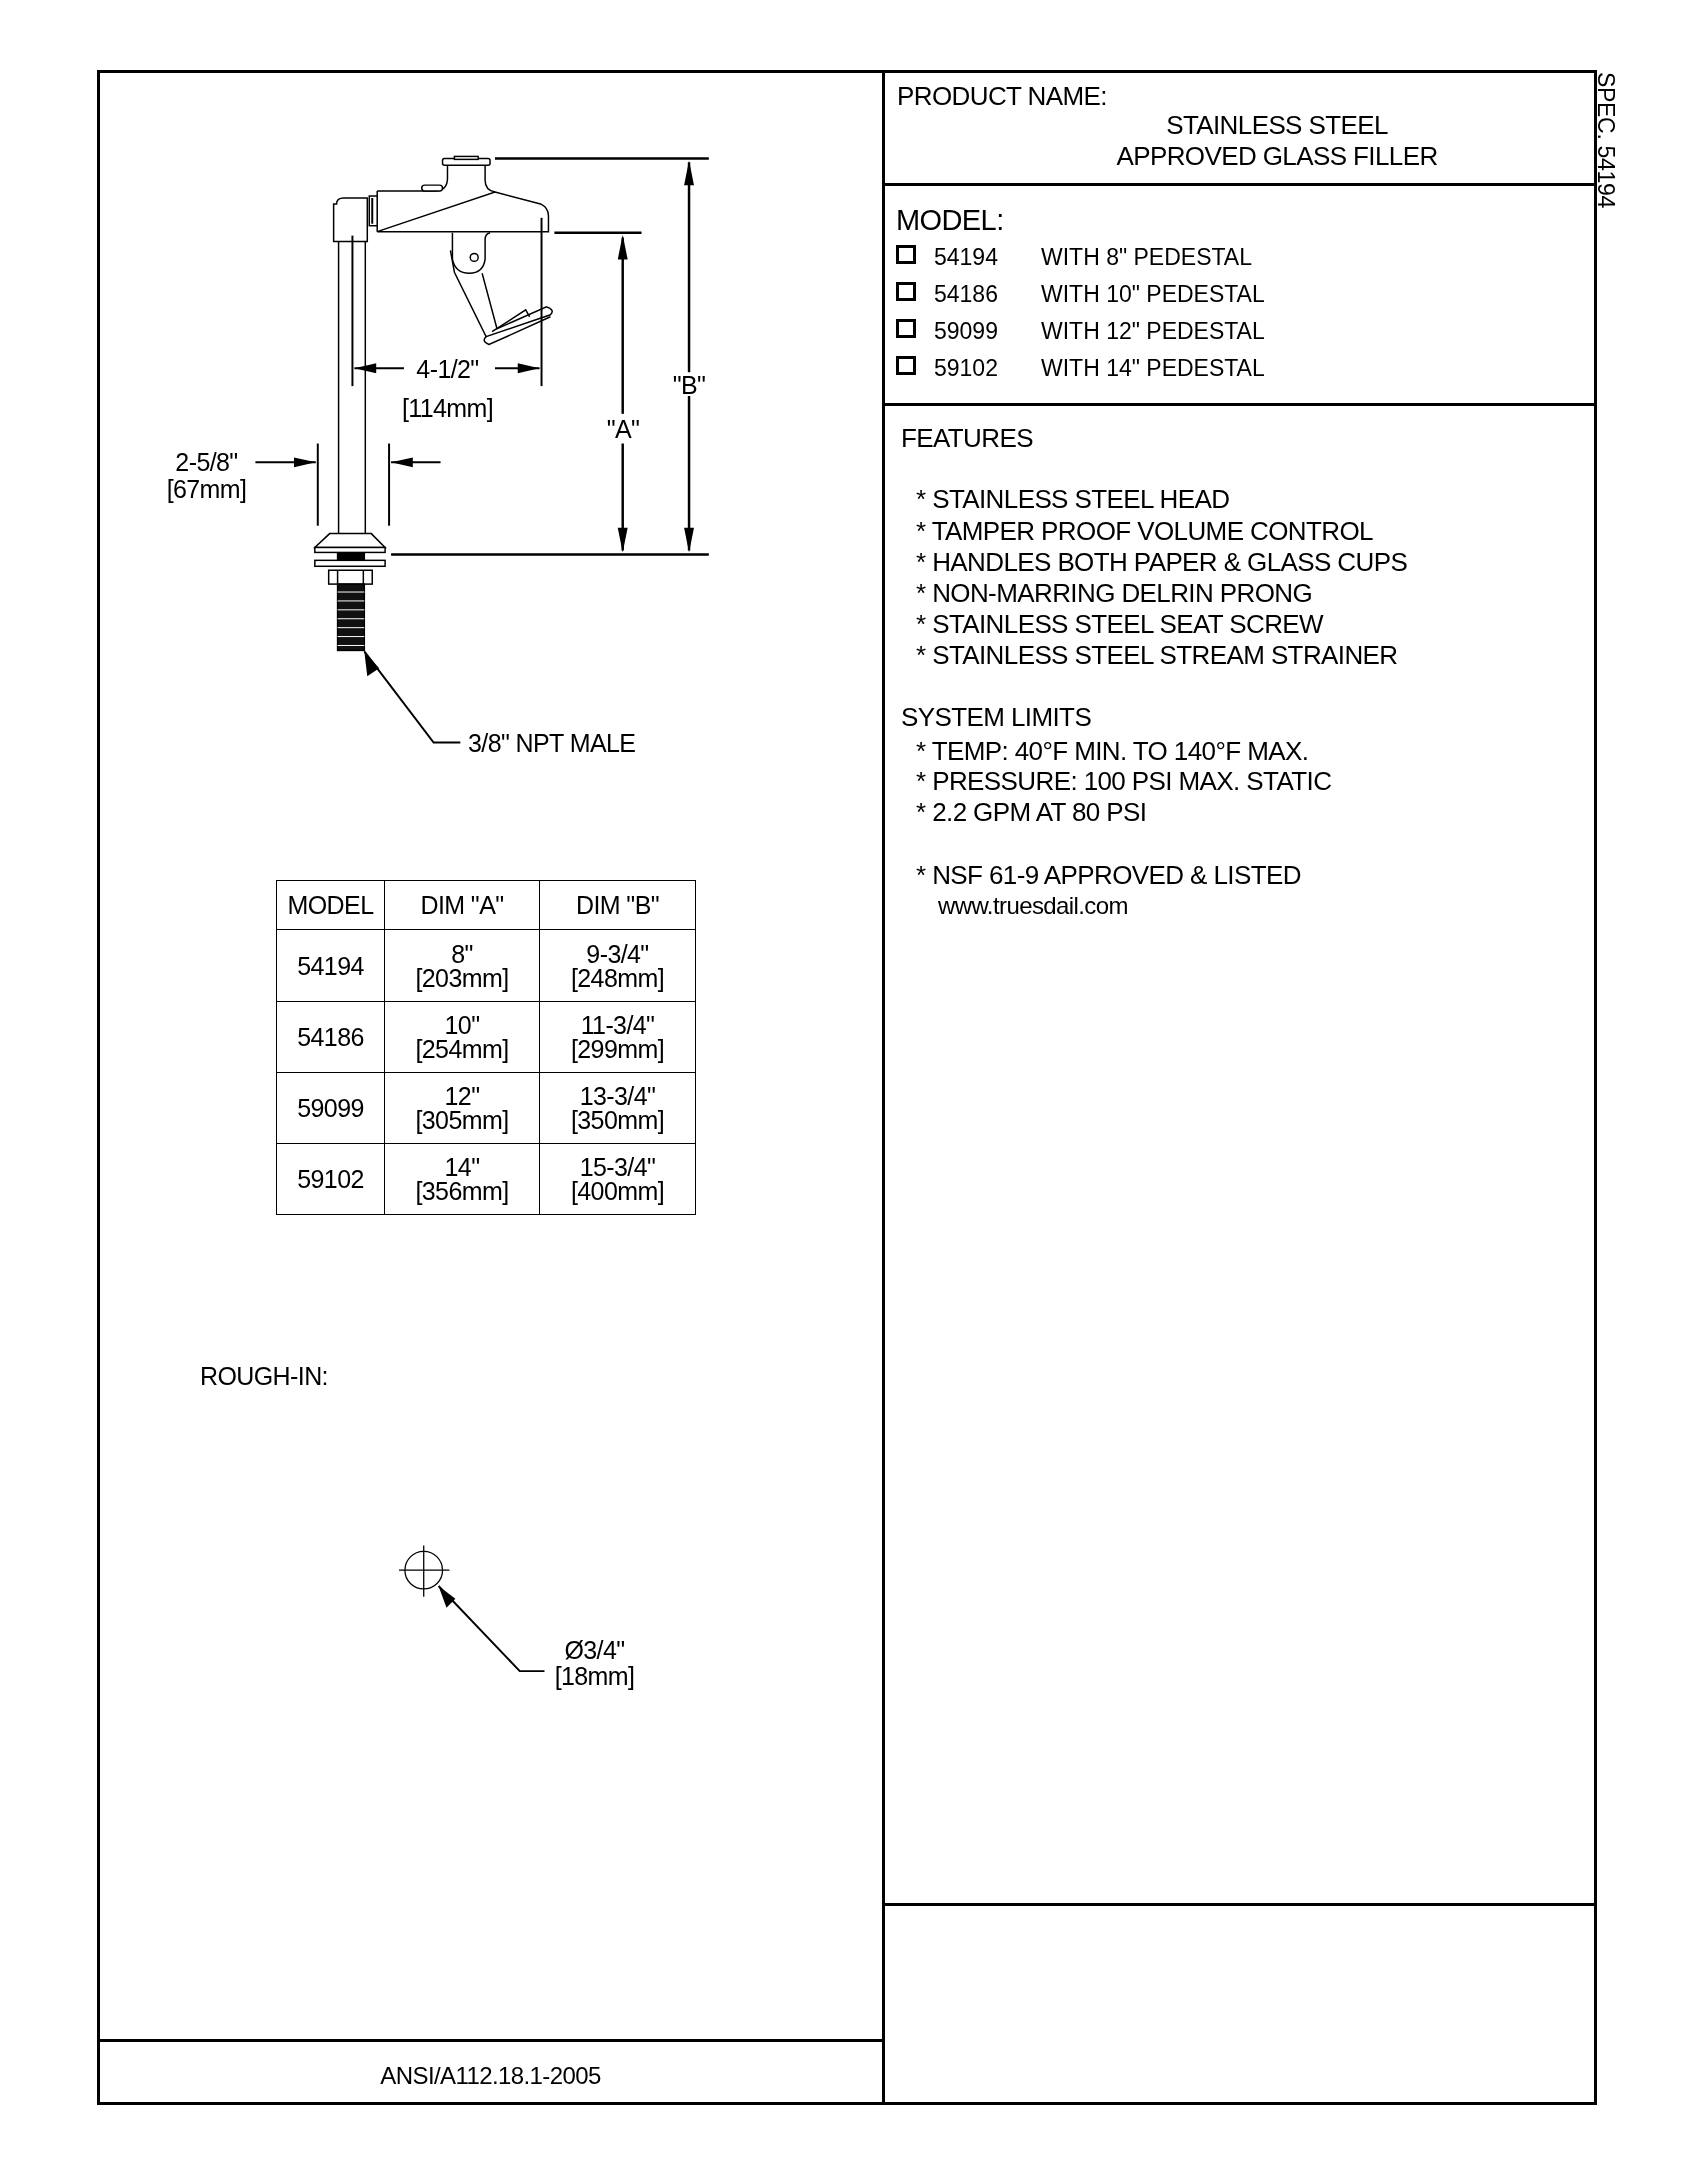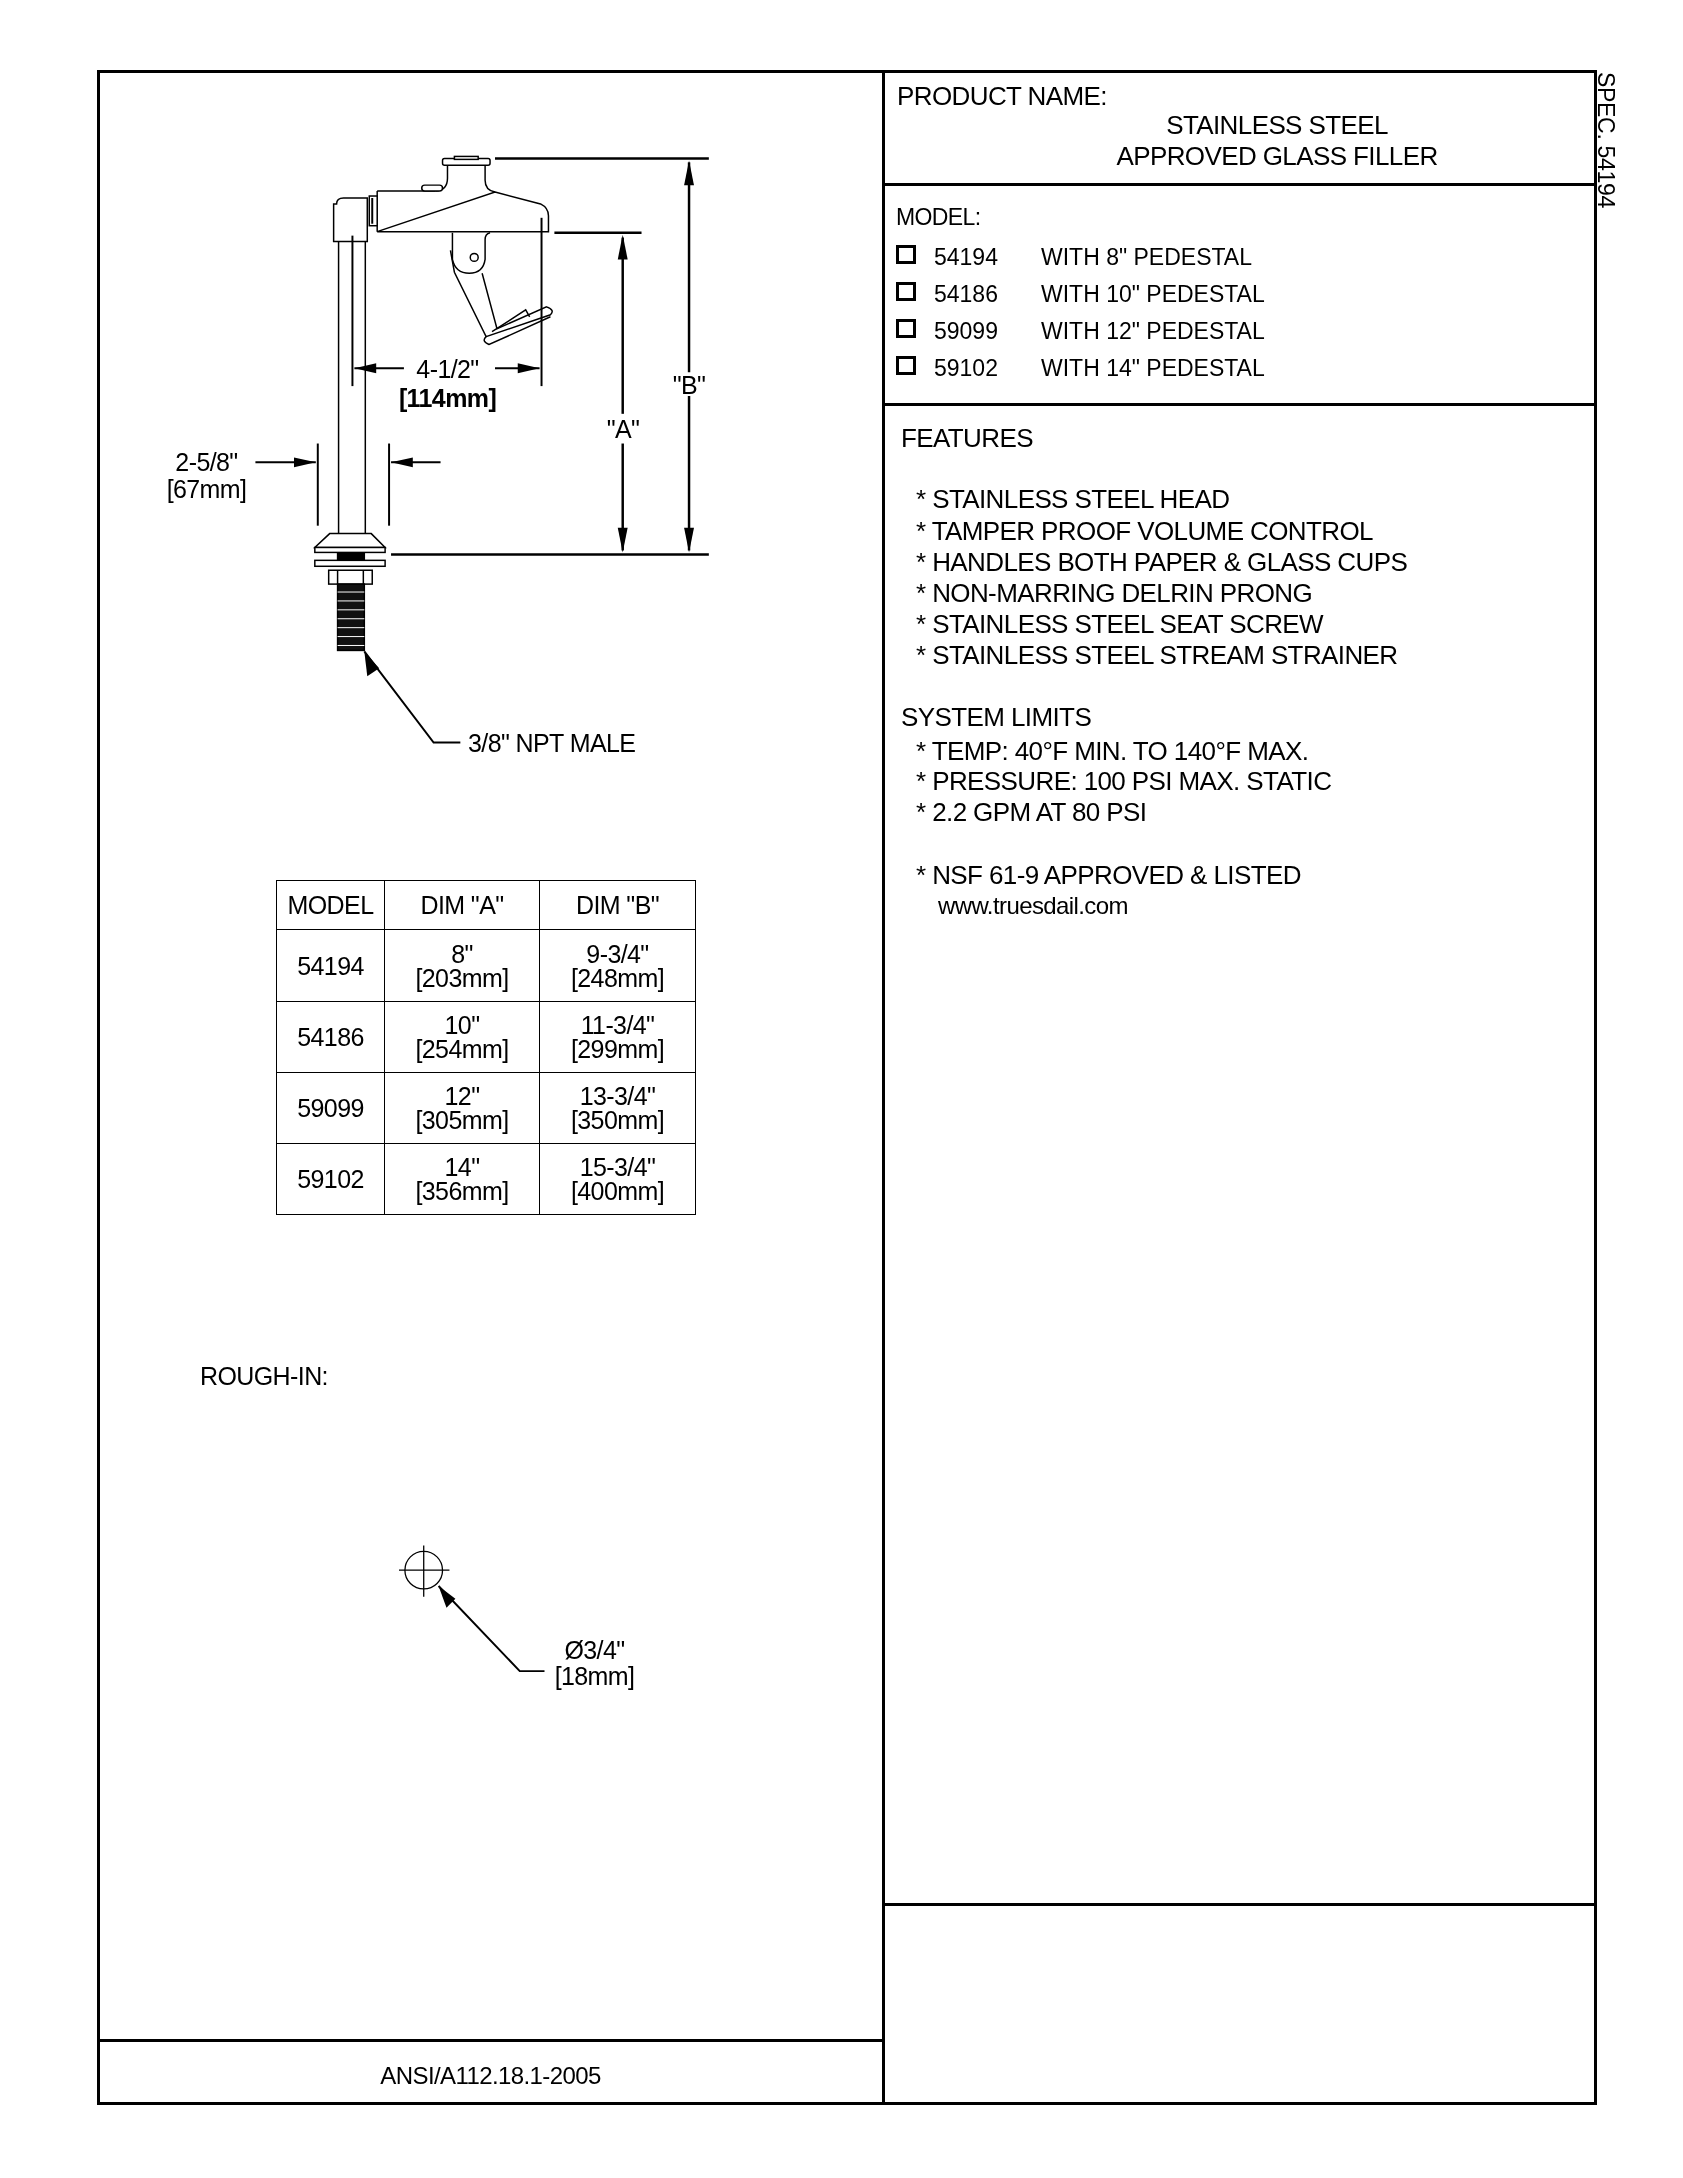--- a/index.html
+++ b/index.html
@@ -3,21 +3,21 @@
 <meta charset="utf-8">
 <style>
   html, body { margin:0; padding:0; background:#ffffff; }
   body { width:1683px; height:2178px; position:relative; overflow:hidden;
          font-family:"Liberation Sans", sans-serif; color:#000; }
   .abs { position:absolute; white-space:nowrap; }
   .frame { position:absolute; border:3px solid #000; box-sizing:border-box; }
   .hline { position:absolute; background:#000; height:3px; }
   .vline { position:absolute; background:#000; width:3px; }
   .txt { font-family:"Liberation Sans", sans-serif; font-size:25px; line-height:1; letter-spacing:-0.6px; }
-  .txt-sm { font-size:23px; }
+  .txt-sm { font-size:29px; }
   .spec { position:absolute; left:1595px; top:72px; width:150px; height:22px; transform-origin:0 0;
           transform:translate(22px,0) rotate(90deg); font-size:23px; line-height:22px; letter-spacing:-0.3px; }
   .model-row { position:absolute; left:896px; height:22px; }
   .cb { position:absolute; left:0; top:1px; width:20px; height:19px; border:3px solid #000; box-sizing:border-box; }
   .mnum { position:absolute; left:38px; top:0; font-size:23px; }
   .mdesc { position:absolute; left:145px; top:0; font-size:23px; }
   .list-line { position:absolute; font-size:26px; letter-spacing:-0.6px; line-height:1; }
   table.dims { position:absolute; left:276px; top:880px; width:420px; border-collapse:collapse; }
   table.dims td, table.dims th { border:1.5px solid #000; text-align:center; font-weight:normal;
      font-size:25px; line-height:24px; letter-spacing:-0.6px; padding:0; }
@@ -179,21 +179,21 @@
 
   <g stroke="#000" stroke-width="1.3" fill="none">
     <circle cx="428" cy="1586" r="19"></circle>
     <line x1="403" y1="1586" x2="454" y2="1586"></line>
     <line x1="428" y1="1561" x2="428" y2="1613"></line>
   </g>
 </svg>
 
 <div class="abs txt" style="left:396px; top:357px; width:103px; text-align:center;">
   <div>4-1/2"</div>
-  <div style="margin-top:4px;font-weight:bold;">[114mm]</div>
+  <div style="margin-top:14px;">[114mm]</div>
 </div>
 <div class="abs txt" style="left:162px; top:450px; width:89px; text-align:center;">
   <div>2-5/8"</div>
   <div style="margin-top:2px;">[67mm]</div>
 </div>
 <div class="abs txt" style="left:600px; top:417px; width:46px; text-align:center;">"A"</div>
 <div class="abs txt" style="left:666px; top:373px; width:46px; text-align:center;">"B"</div>
 <div class="abs txt" style="left:468px; top:731px;">3/8" NPT MALE</div>
 
 <table class="dims">

